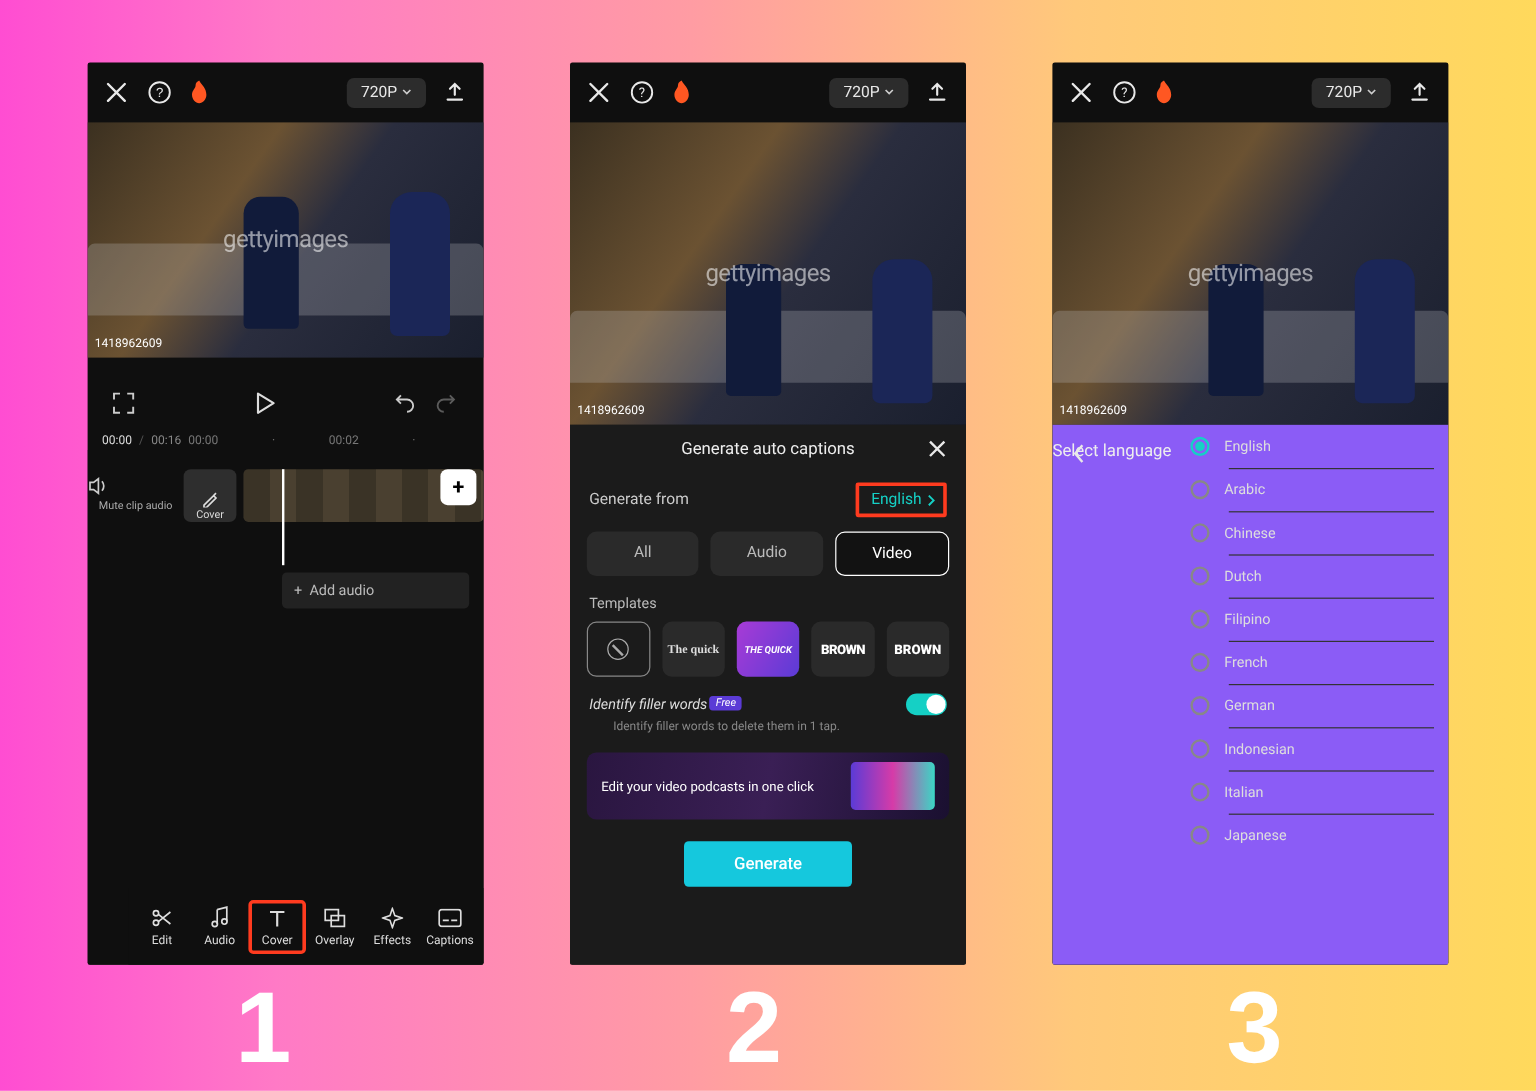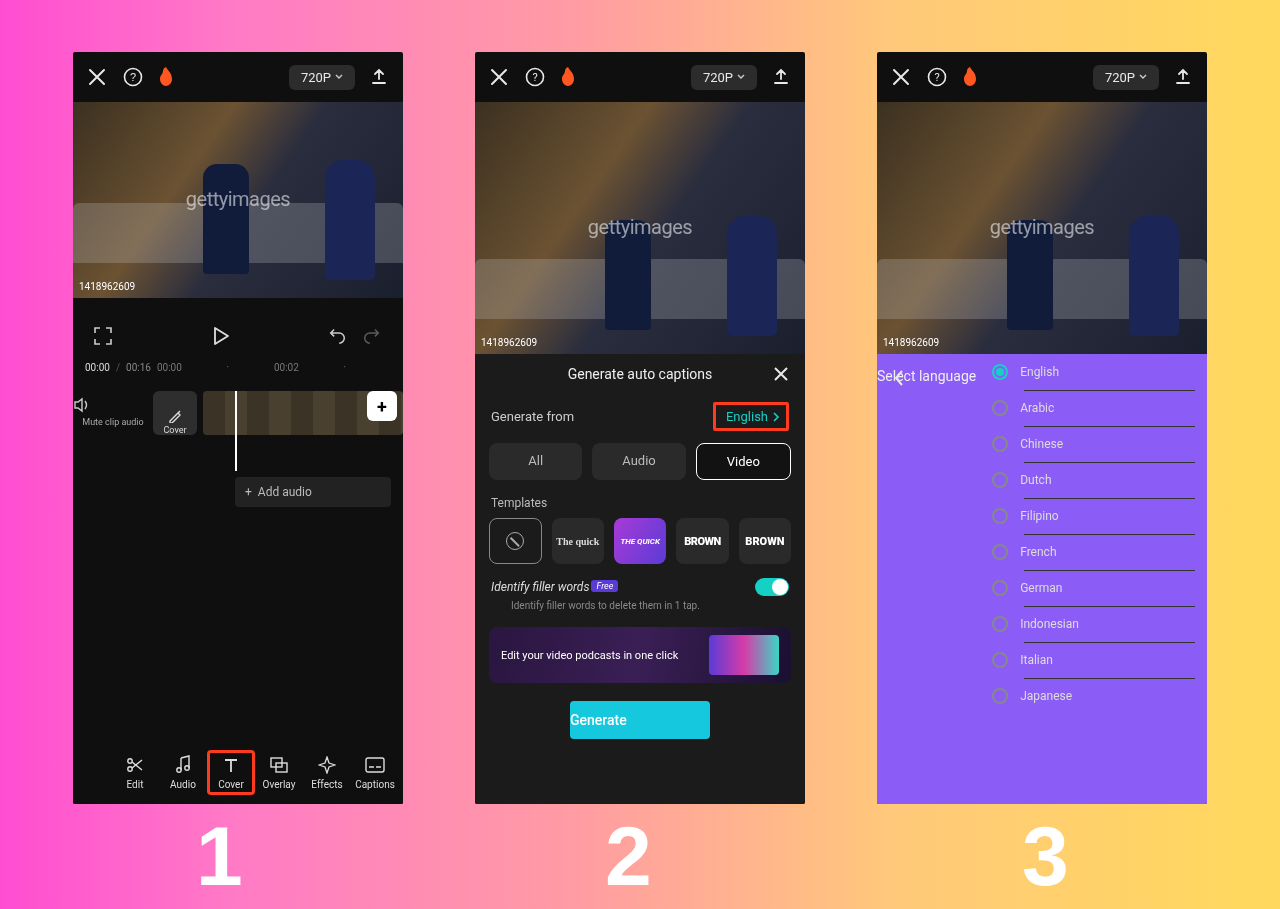--- a/index.html
+++ b/index.html
@@ -72,21 +72,21 @@
   .tmpl.brown2 { font-weight:900; color:#fff; font-size:11px; }
   .filler-row { padding:14px 16px 4px; display:flex; align-items:center; justify-content:space-between; }
   .filler-row .ftxt { font-size:12px; color:#ddd; display:flex; align-items:flex-start; gap:2px;font-style:italic; }
   .pro-badge { background:#5b3bd6; color:#fff; font-size:9px; padding:1px 5px; border-radius:3px; }
   .filler-sub { font-size:10px; color:#888; padding:0 16px 12px;margin-left:20px; }
   .toggle { width:34px; height:18px; background:#15d0c5; border-radius:10px; position:relative; }
   .toggle::after { content:""; position:absolute; right:1px; top:1px; width:16px; height:16px; background:#fff; border-radius:50%; }
   .promo { margin:4px 14px 0; height:56px; border-radius:8px; background:linear-gradient(100deg,#2a1640,#3a1f55 50%,#1a1030); display:flex; align-items:center; padding:0 12px; gap:10px; }
   .promo .ptxt { font-size:11px; color:#fff; flex:1; }
   .promo .pimg { width:70px; height:40px; background:linear-gradient(90deg,#5b3bd6,#d63ba8,#3bd6c5); border-radius:4px; }
-  .gen-btn { margin:18px auto 14px; width:140px; padding:11px 0; background:#15c8dd; color:#fff; font-size:14px; font-weight:500; border-radius:4px; }
+  .gen-btn { margin:18px auto 14px; width:140px; padding:11px 0; text-align:center; background:#15c8dd; color:#fff; font-size:14px; font-weight:500; border-radius:4px; }
   
   .lang-sheet { position:absolute; left:0; right:0; bottom:0; top:302px; background:#8b5cf6; display:flex; flex-direction:row; }
   .lang-header { display:flex; align-items:center; justify-content:center; position:relative; height:44px; font-size:14px; color:#eee; }
   .lang-header .back { position:absolute; left:10px; top:12px; }
   .lang-list { flex:1; overflow:hidden; padding:0 12px; }
   .lang-item { display:flex; align-items:center; gap:12px; padding:10px 4px; color:#ddd; font-size:12px; position:relative; }
   .lang-item:not(:first-child)::before { content:""; position:absolute; left:36px; right:0; top:0; height:1px; background:#333; }
   .radio { width:16px; height:16px; border:2px solid #888; border-radius:50%; position:relative; flex-shrink:0; }
   .radio.on { border-color:#15d0c5; }
   .radio.on::after { content:""; position:absolute; left:2px; top:2px; right:2px; bottom:2px; background:#15d0c5; border-radius:50%; }

